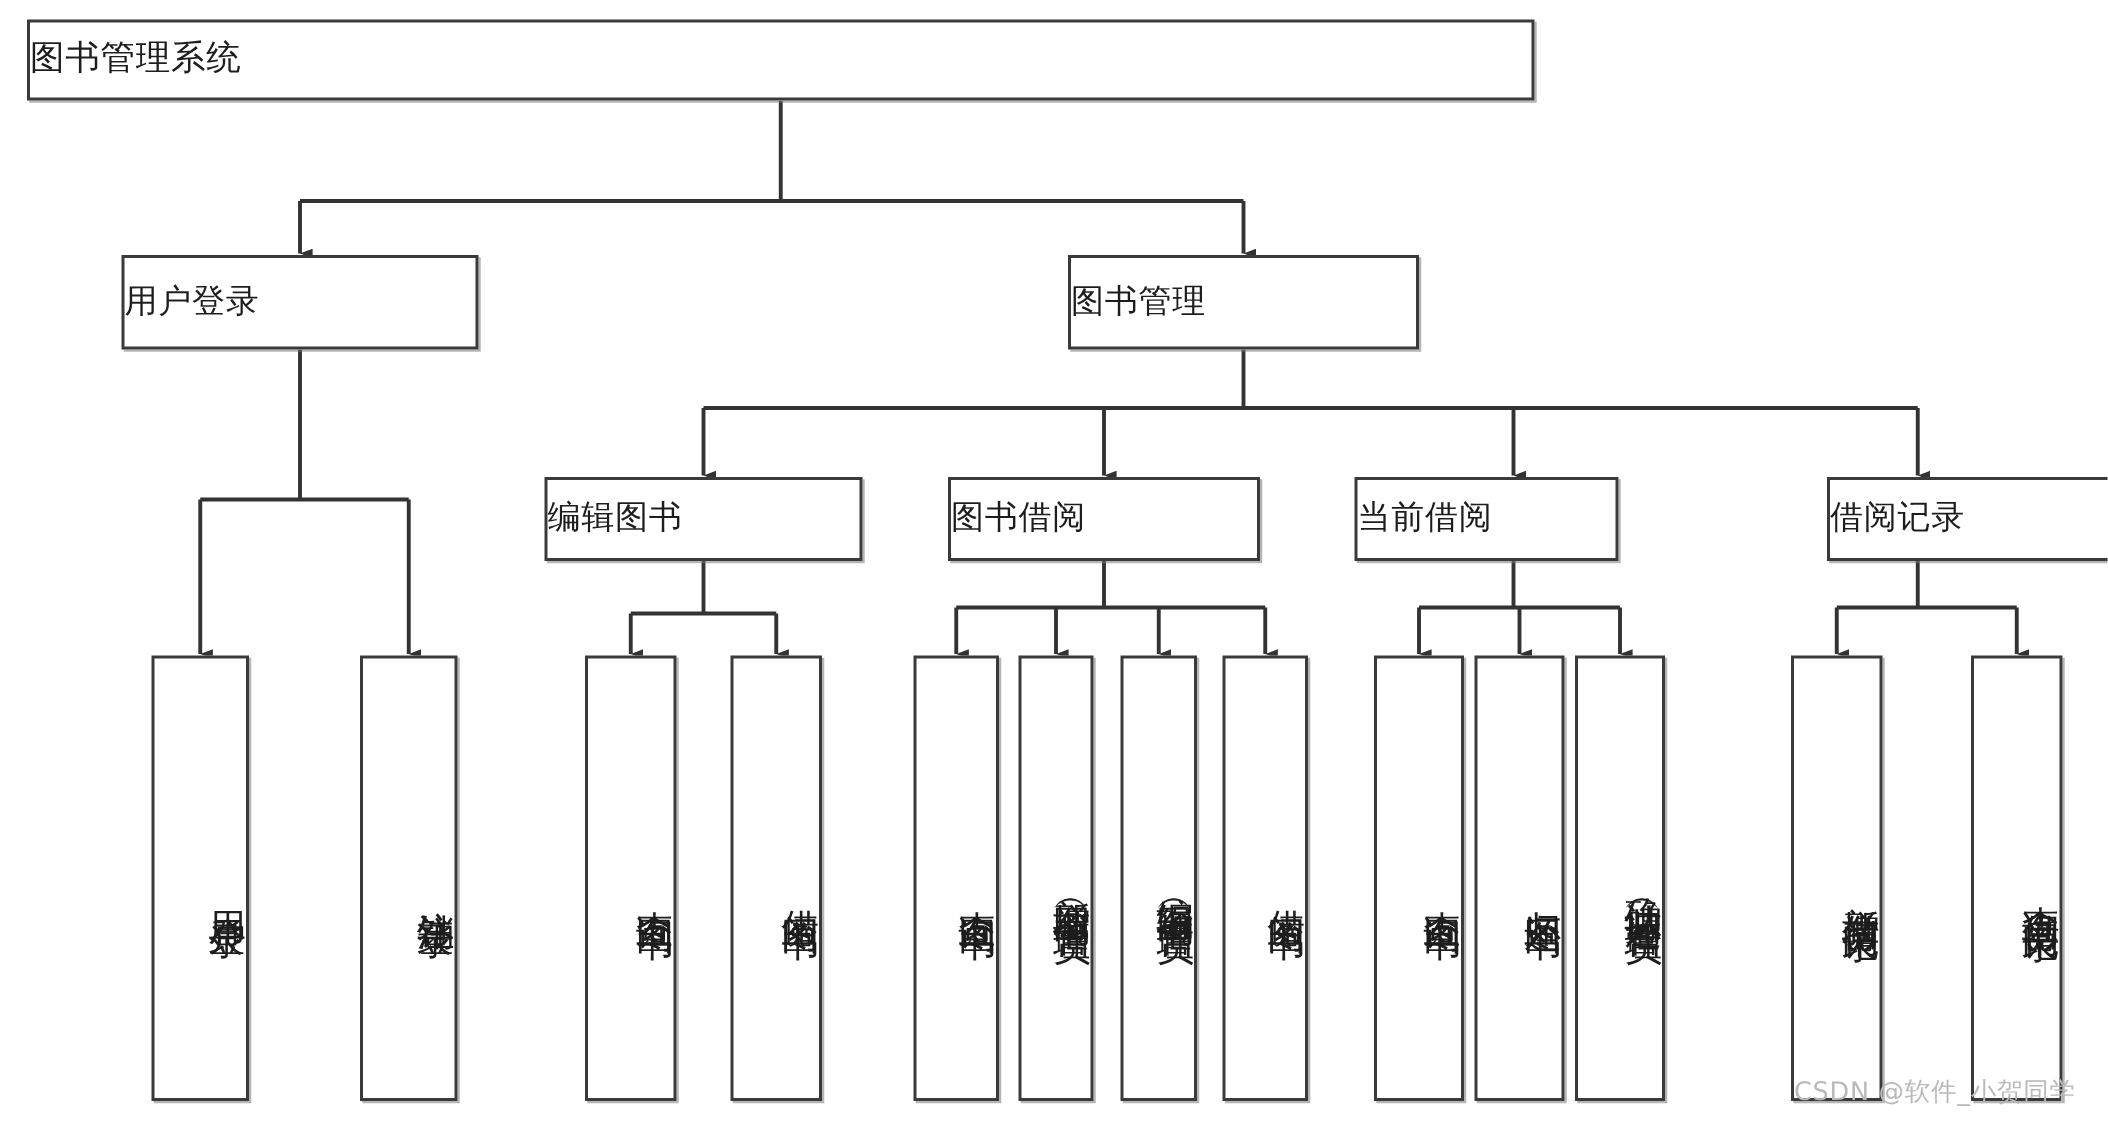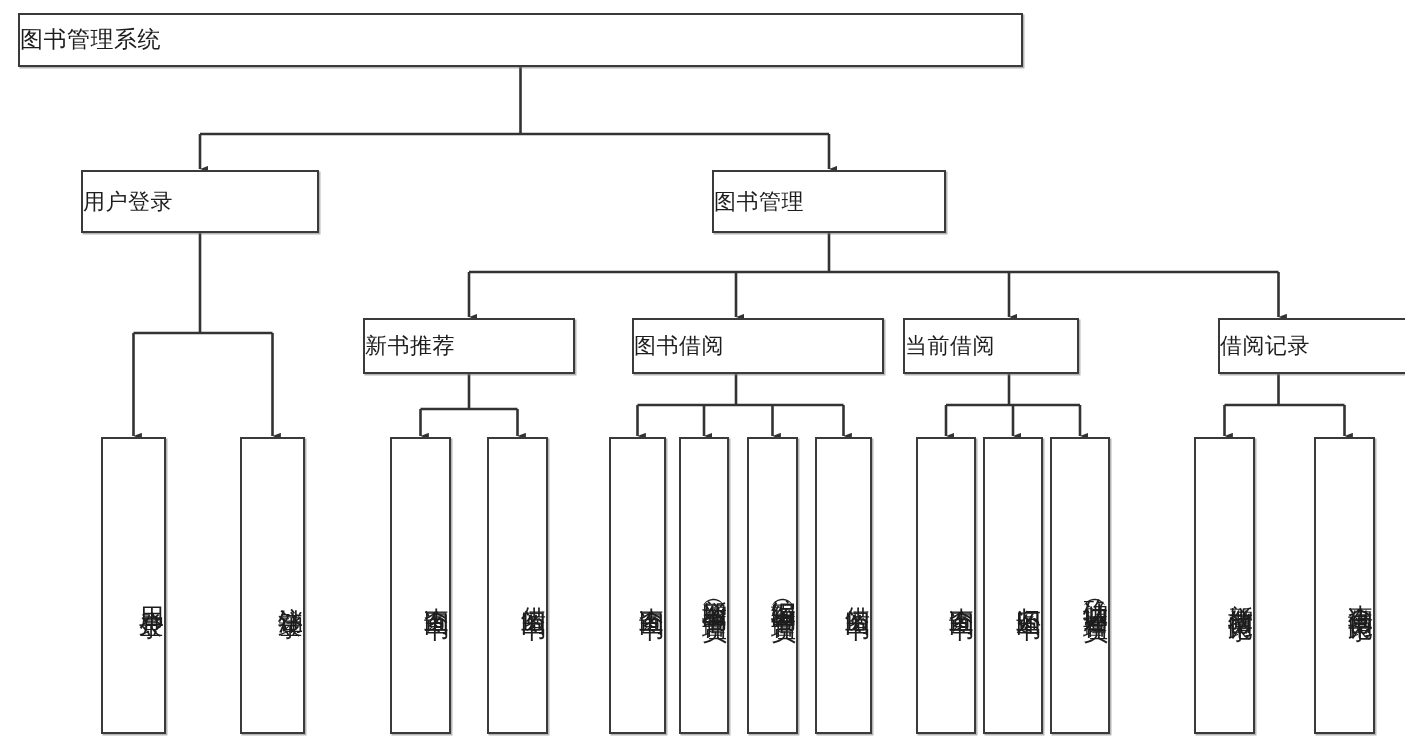--- a/index.html
+++ b/index.html
@@ -71,23 +71,23 @@
       <div class="node horiz root" style="left: 18px; top: 13px; width: 1005px; height: 54px;">
         <span class="node-label">图书管理系统</span>
       </div>
       <div class="node horiz" style="left: 81px; top: 170px; width: 238px; height: 63px;">
         <span class="node-label">用户登录</span>
       </div>
       <div class="node horiz" style="left: 712px; top: 170px; width: 234px; height: 63px;">
         <span class="node-label">图书管理</span>
       </div>
       <div class="node horiz" style="left: 363px; top: 318px; width: 212px; height: 56px;">
-        <span class="node-label">新书推荐</span>
+        <span class="node-label">编辑图书</span>
       </div>
-      <div class="node horiz" style="left: 632px; top: 318px; width: 252px; height: 56px;">
+      <div class="node horiz" style="left: 632px; top: 318px; width: 208px; height: 56px;">
         <span class="node-label">图书借阅</span>
       </div>
       <div class="node horiz" style="left: 903px; top: 318px; width: 176px; height: 56px;">
         <span class="node-label">当前借阅</span>
       </div>
       <div class="node horiz" style="left: 1172px; top: 318px; width: 213px; height: 56px; margin-left: 46px;">
         <span class="node-label">借阅记录</span>
       </div>
       <div class="node vert" style="left: 101px; top: 437px; width: 65px; height: 297px;">
         <span class="node-label">用户登录</span>
@@ -122,13 +122,14 @@
       <div class="node vert" style="left: 1050px; top: 437px; width: 60px; height: 297px;">
         <span class="node-label">确认归还（管理员）</span>
       </div>
       <div class="node vert" style="left: 1194px; top: 437px; width: 61px; height: 297px;">
         <span class="node-label">新增借阅记录</span>
       </div>
       <div class="node vert" style="left: 1314px; top: 437px; width: 61px; height: 297px;">
         <span class="node-label">查询借阅记录</span>
       </div>
     </div>
+  <div class="watermark" style="left: 1196px; top: 716px;">CSDN @软件_小贺同学</div>
 </div>
 
 </body></html>

